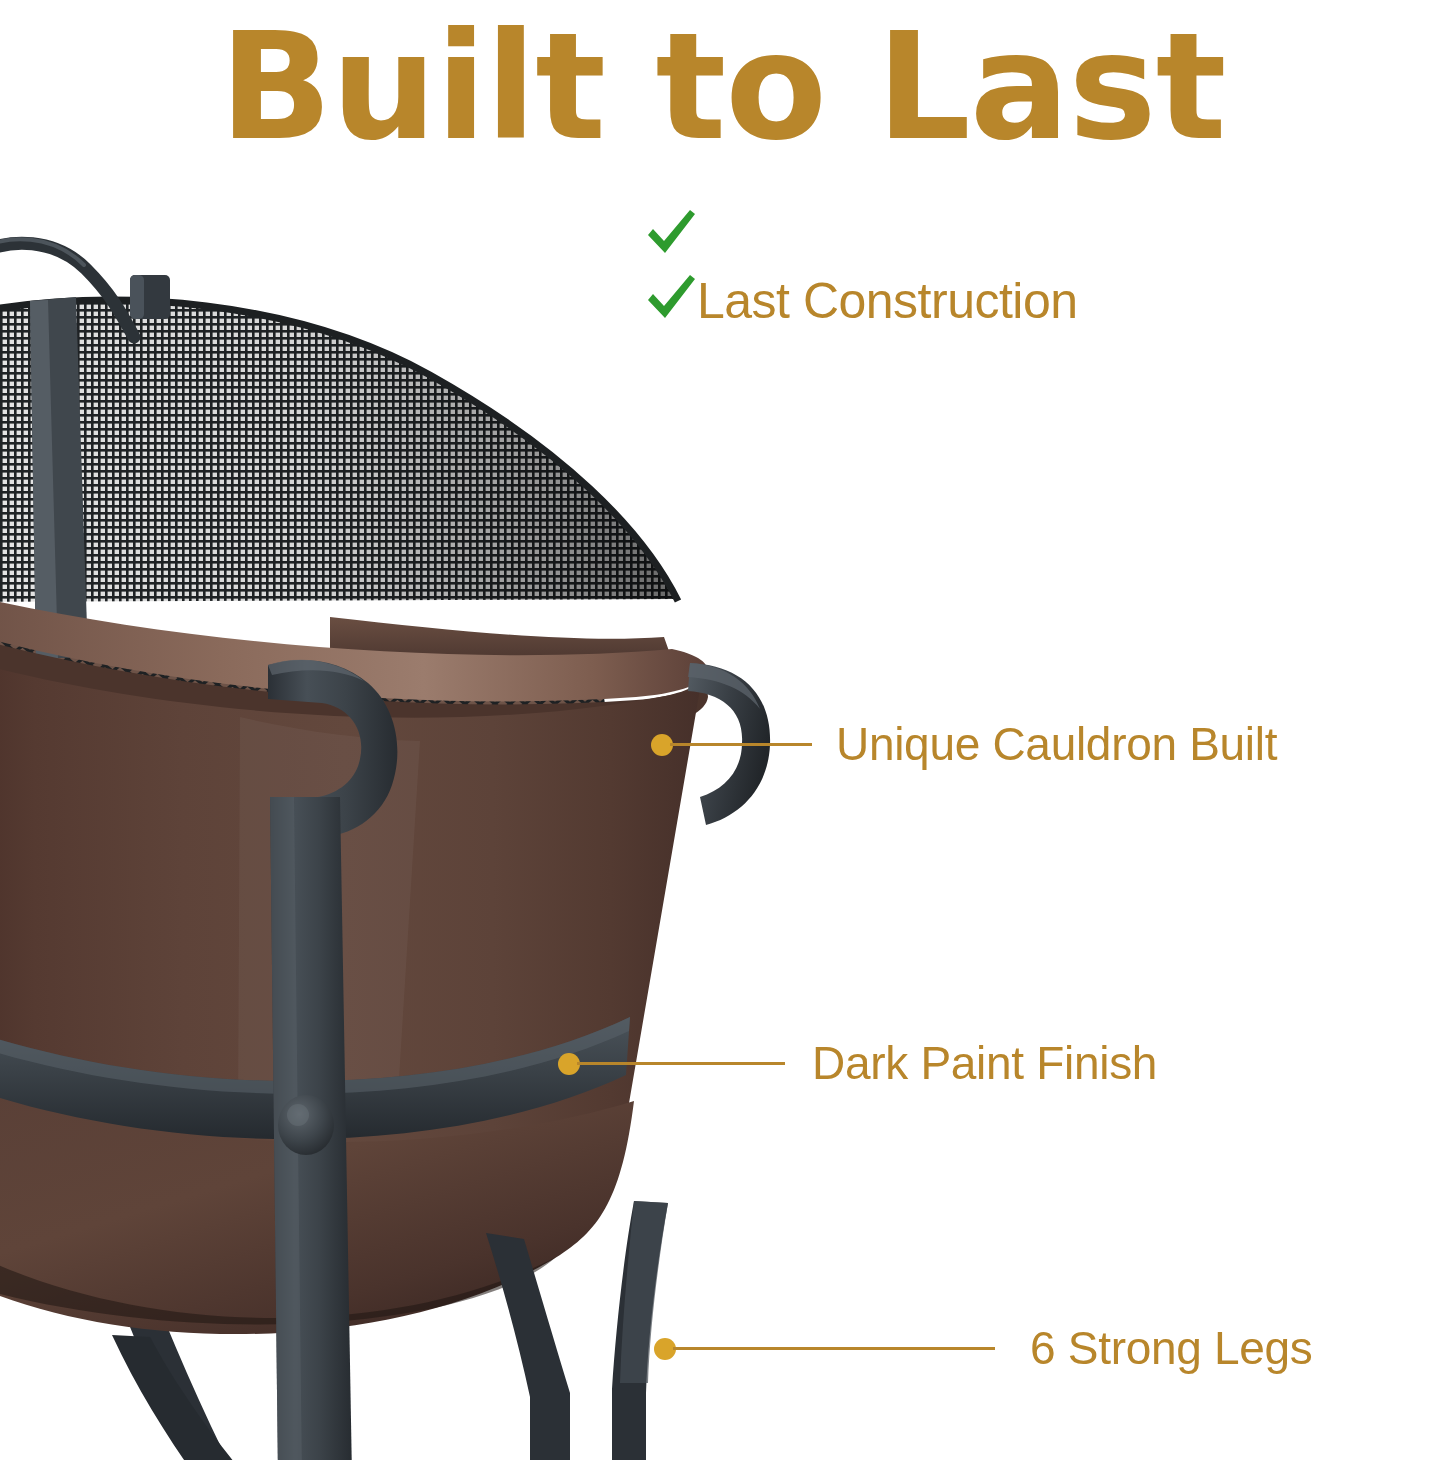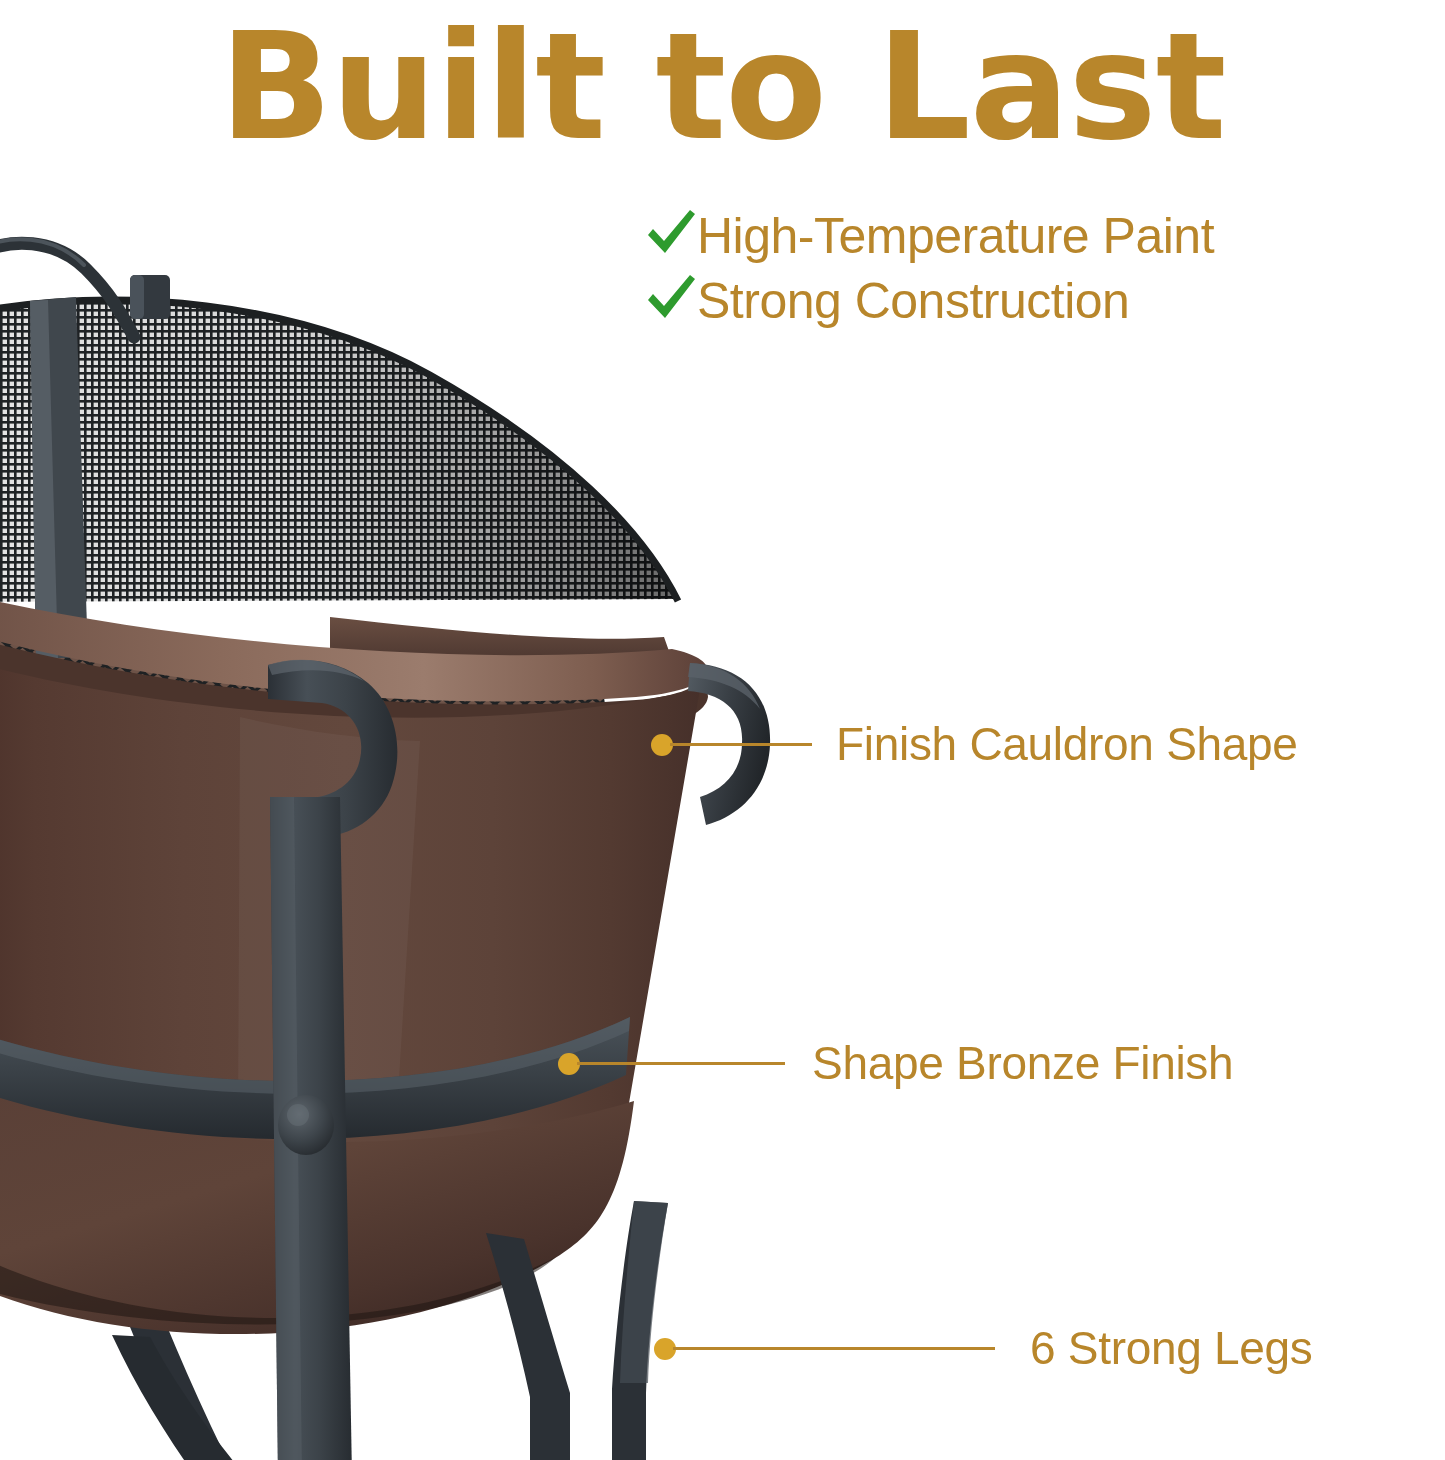--- a/index.html
+++ b/index.html
@@ -298,45 +298,44 @@
   </div>
 
   <div id="feature-list">
 
     <div class="feature-row">
       <span class="check-icon">
         <svg width="52" height="50" viewBox="0 0 52 50" xmlns="http://www.w3.org/2000/svg">
           <path d="M3 26 L8 20 L19 32 L45 1 L50 5 L20 44 Z" fill="#2e9b2e"></path>
         </svg>
       </span>
-      <span class="feature-label">High-Temperature Paint</span>
     </div>
 
     <div class="feature-row">
       <span class="check-icon">
         <svg width="52" height="50" viewBox="0 0 52 50" xmlns="http://www.w3.org/2000/svg">
           <path d="M3 26 L8 20 L19 32 L45 1 L50 5 L20 44 Z" fill="#2e9b2e"></path>
         </svg>
       </span>
-      <span class="feature-label">Strong Construction</span>
+      <span class="feature-label">Last Construction</span>
     </div>
 
 
   </div>
 
   <div class="callout">
     <span class="callout-dot" style="left:651px; top:717px;"></span>
     <span class="callout-line" style="left:670px; top:726px; width:142px;"></span>
-    <span class="callout-text" style="left:836px; top:704px;">Finish Cauldron Shape</span>
+    <span class="callout-text" style="left:836px; top:704px;">Unique Cauldron Built</span>
   </div>
 
   <div class="callout">
     <span class="callout-dot" style="left:558px; top:1036px;"></span>
     <span class="callout-line" style="left:577px; top:1045px; width:208px;"></span>
-    <span class="callout-text" style="left:812px; top:1023px;">Shape Bronze Finish</span>
+    <span class="callout-text" style="left:812px; top:1023px;">Dark Paint Finish</span>
   </div>
 
   <div class="callout">
     <span class="callout-dot" style="left:654px; top:1321px;"></span>
     <span class="callout-line" style="left:673px; top:1330px; width:322px;"></span>
     <span class="callout-text" style="left:1030px; top:1308px;">6 Strong Legs</span>
   </div>
 
 </div>
 

